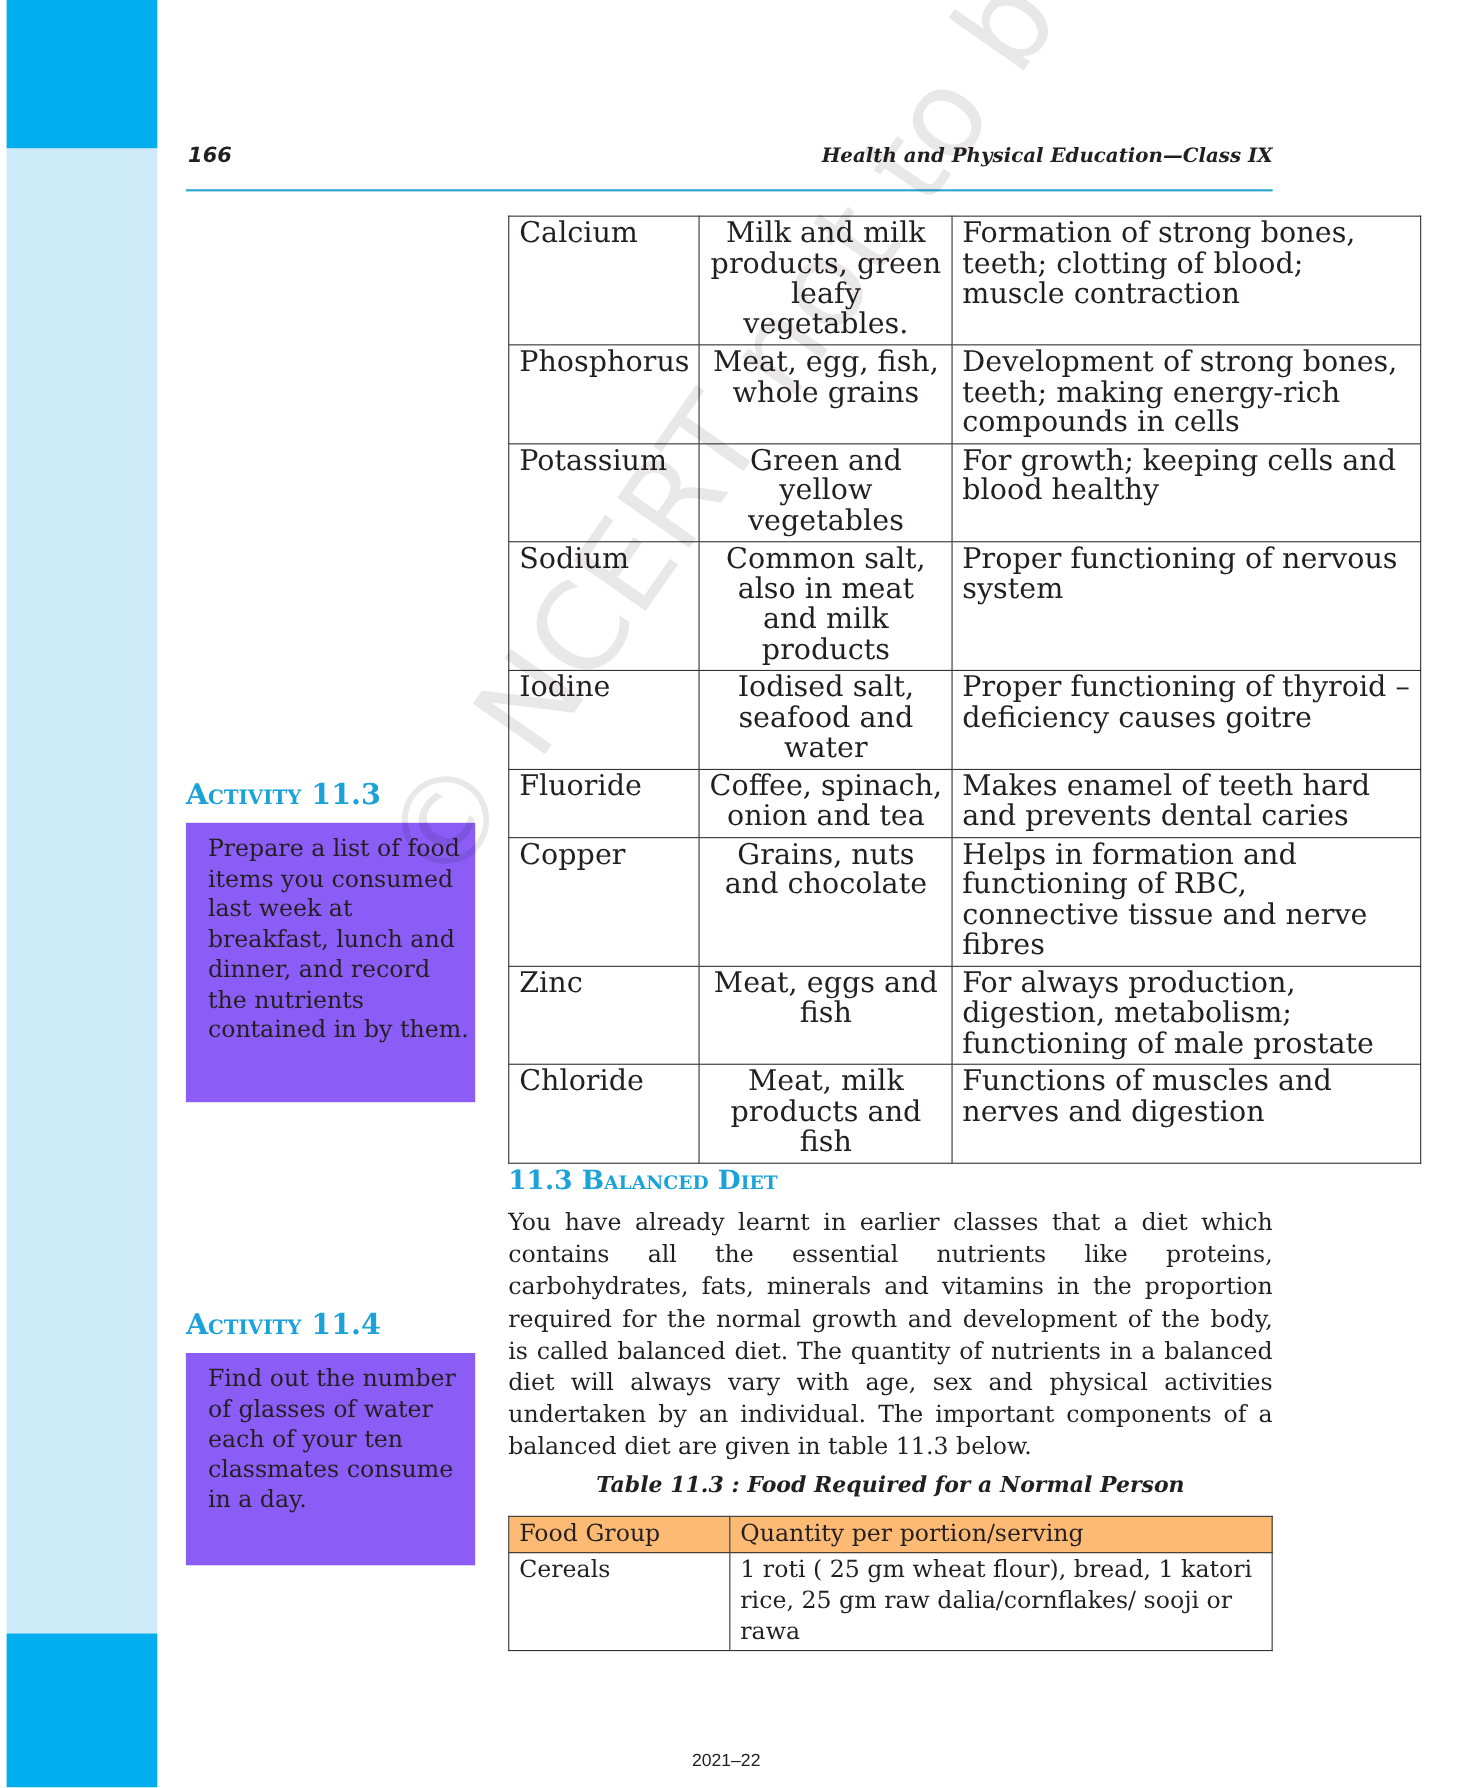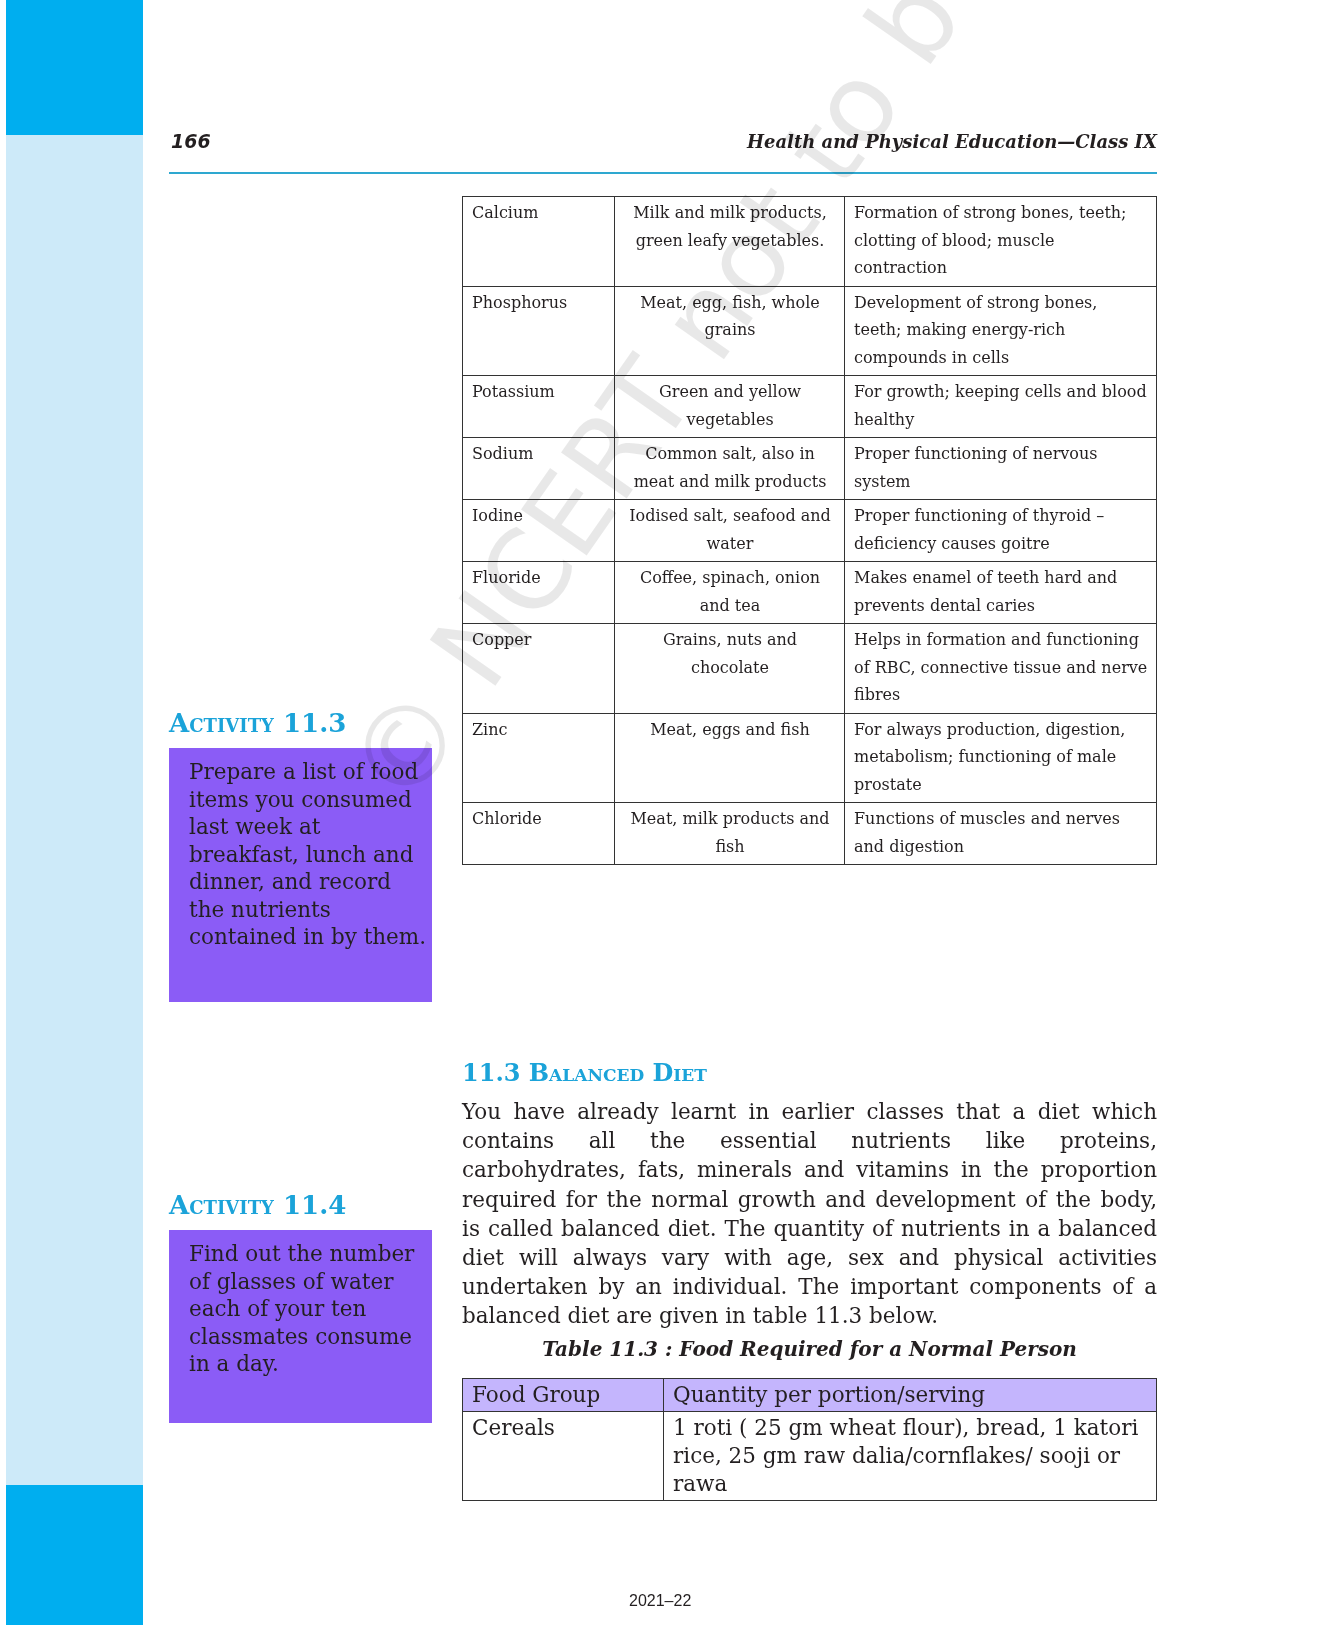--- a/index.html
+++ b/index.html
@@ -16,22 +16,22 @@
     position: absolute; left: 171px; top: 130px; font-size: 19px;
     font-weight: bold; font-style: italic; font-family: "DejaVu Sans", sans-serif;
   }
   .running-head {
     position: absolute; right: 168px; top: 131px; font-size: 18px;
     font-weight: bold; font-style: italic; font-family: "DejaVu Serif", serif;
   }
   .head-rule { position: absolute; left: 169px; top: 172px; width: 988px; height: 2px; background: #2ea8d0; }
 
   table.nut {
-    position: absolute; left: 462px; top: 196px; width: 695px;
-    border-collapse: collapse; font-size: 16px; line-height: 27.5px;
+    position: absolute; left: 462px; top: 196px; width: 830px;
+    border-collapse: collapse; font-size: 26px; line-height: 27.5px;
   }
   table.nut td {
     border: 1.5px solid #333; vertical-align: top; padding: 2px 8px 4px 9px;
   }
   table.nut td.c1 { width: 134px; }
   table.nut td.c2 { width: 212px; text-align: center; }
 
   .activity-title {
     position: absolute; left: 169px; color: #1ba3d9; font-weight: bold;
     font-size: 26px; font-family: "DejaVu Serif", serif; font-variant: small-caps;
@@ -51,21 +51,21 @@
   }
   .table-caption {
     position: absolute; left: 462px; top: 1337px; width: 695px; text-align: center;
     font-size: 20px; font-weight: bold; font-style: italic;
   }
   table.food {
     position: absolute; left: 462px; top: 1378px; width: 695px;
     border-collapse: collapse; font-size: 21.5px; line-height: 28px;
   }
   table.food td { border: 1.5px solid #333; vertical-align: top; padding: 2px 8px 2px 9px; }
-  table.food tr.head td { background: #c4b5fd; }
+  table.food tr.head td { background: #fdba74; }
   table.food td.fc1 { width: 183px; }
   .year {
     position: absolute; left: 629px; top: 1592px; font-size: 16px;
     font-family: "Liberation Sans", sans-serif;
   }
   .watermark {
     position: absolute; left: 330px; top: 760px; font-size: 110px; color: rgba(0,0,0,0.09);
     font-family: "DejaVu Sans", sans-serif; transform: rotate(-55deg); transform-origin: left top;
     white-space: nowrap; pointer-events: none; line-height: 110px;
   }

